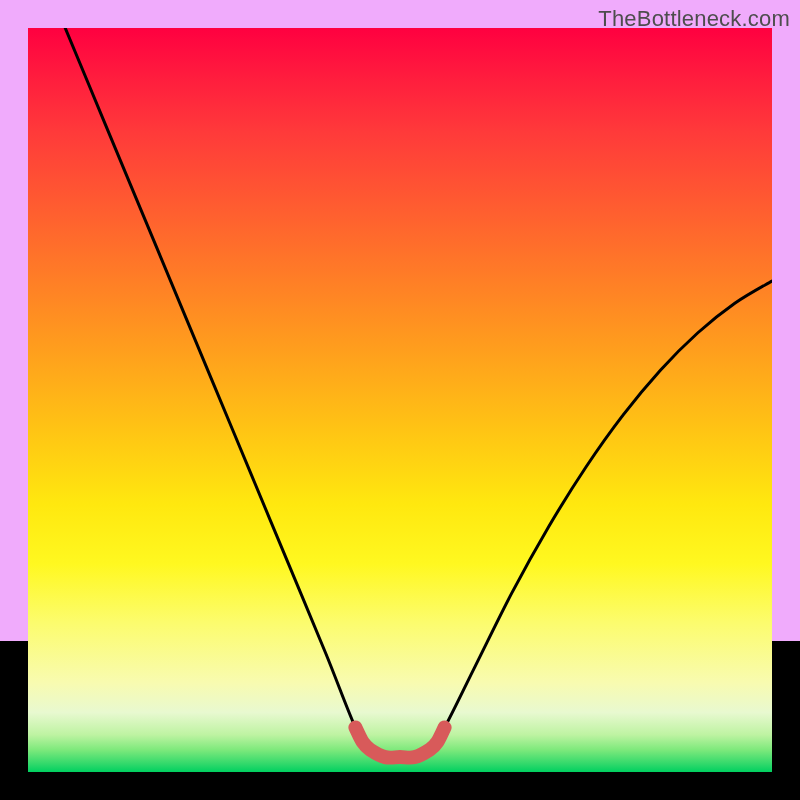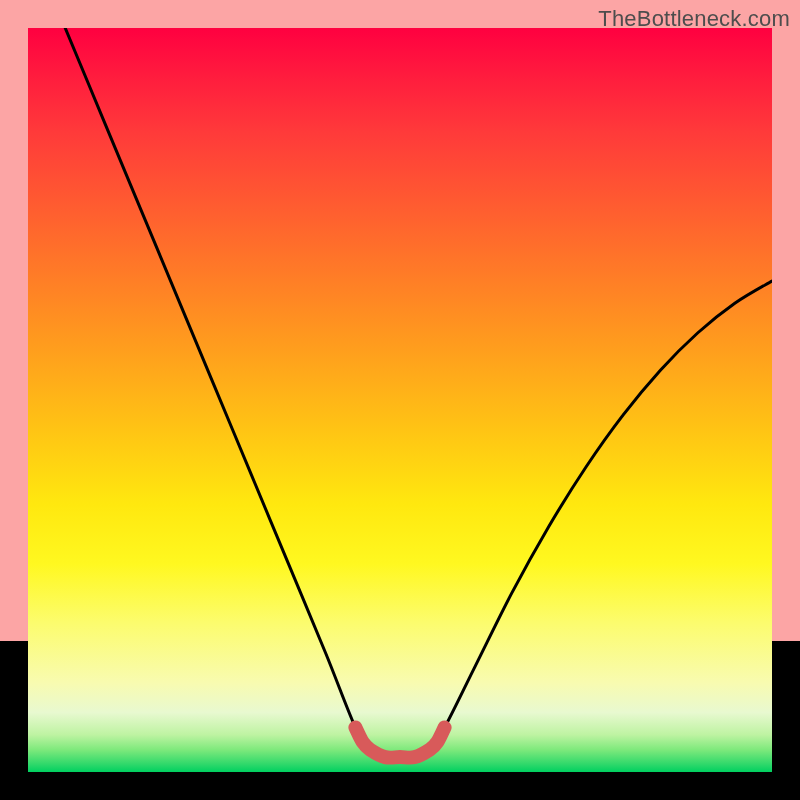--- a/index.html
+++ b/index.html
@@ -10,21 +10,21 @@
     background: #000;
     overflow: hidden;
     font-family: Arial, Helvetica, sans-serif;
   }
   .frame {
     position: absolute;
     left: 0;
     top: 0;
     width: 800px;
     height: 641px;
-    background: #fca5a5;
+    background: #f0abfc;
   }
   .plot {
     position: absolute;
     left: 28px;
     top: 28px;
     width: 744px;
     height: 744px;
     
     background: linear-gradient(
       to bottom,

